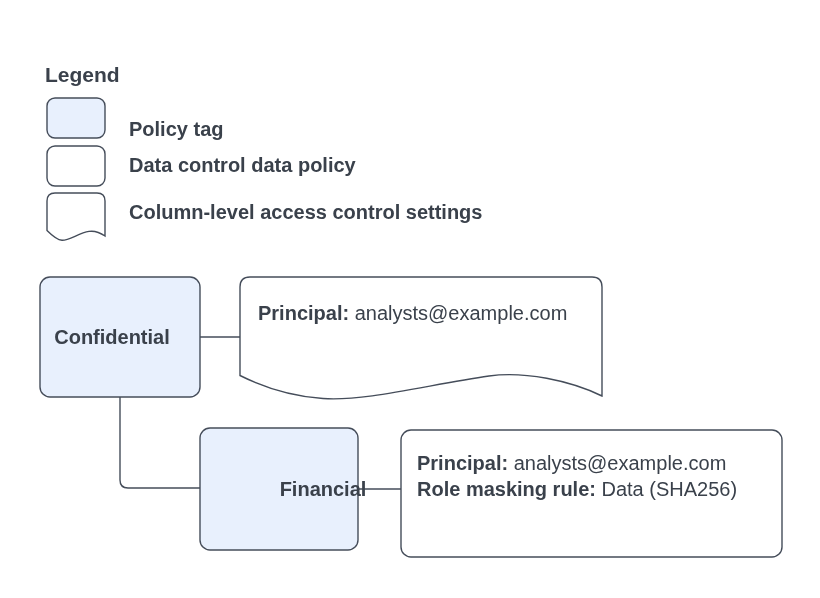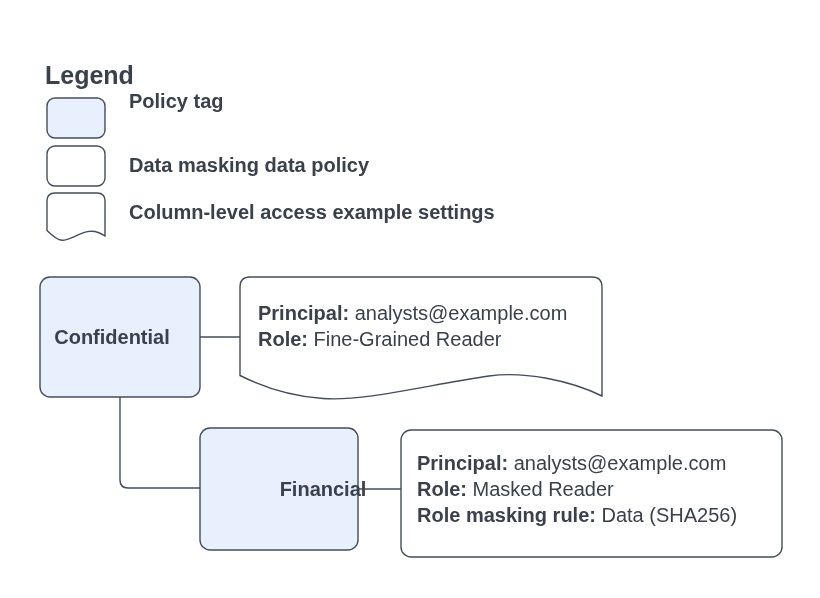--- a/index.html
+++ b/index.html
@@ -10,21 +10,21 @@
     font-family:"Liberation Sans", sans-serif;
     color:var(--text,#3a414b);
     overflow:hidden;
   }
   #shapes { position:absolute; left:0; top:0; }
   .blue-shape  { fill:var(--policy-tag-fill,#e8f0fd); stroke:var(--shape-stroke,#454d5a); stroke-width:1.4; }
   .white-shape { fill:#ffffff; stroke:var(--shape-stroke,#454d5a); stroke-width:1.4; }
   .conn { fill:none; stroke:var(--shape-stroke,#454d5a); stroke-width:1.4; }
 
   .abs { position:absolute; }
-  .legend-title { font-size:25px; font-weight:bold; line-height:24px; }
+  .legend-title { font-size:21px; font-weight:bold; line-height:24px; }
   .legend-label { font-size:20px; font-weight:bold; line-height:26px; white-space:nowrap; }
   .node-label {
     display:flex; align-items:center; justify-content:center;
     font-size:20px; font-weight:bold; text-align:center;
   }
   .note-text { font-size:20px; line-height:26px; white-space:nowrap; }
   .note-text .b { font-weight:bold;margin-left:12px; }
 </style>
 </head>
 <body>
@@ -50,31 +50,29 @@
              C 570 380.5 524 371 489 376
              C 429 384.5 366 401.5 323 398.5
              C 293 396.4 263 387 240 375.5
              V 287 Q 240 277 250 277 Z" class="white-shape"></path>
     <rect x="200" y="428" width="158" height="122" rx="10" class="blue-shape"></rect>
     <rect x="401" y="430" width="381" height="127" rx="10" class="white-shape"></rect>
   </svg>
 
   <div class="abs legend-title" style="left:45px; top:63px;">Legend</div>
 
-  <div class="abs legend-label" style="left:129px; top:88px;">Policy tag</div>
-  <div class="abs legend-label" style="left:129px; top:152px;">Data masking data policy</div>
-  <div class="abs legend-label" style="left:129px; top:199px;">Column-level access example settings</div>
+  <div class="abs legend-label" style="left:129px; top:116px;">Policy tag</div>
+  <div class="abs legend-label" style="left:129px; top:152px;">Data control data policy</div>
+  <div class="abs legend-label" style="left:129px; top:199px;">Column-level access control settings</div>
 
   <div class="abs node-label" style="left:40px; top:277px; width:144px; height:120px;">Confidential</div>
   <div class="abs node-label" style="left:200px; top:428px; width:158px; height:122px;padding-left:44px;">Financial</div>
 
   <div class="abs note-text" style="left:246px; top:300px;">
     <div><span class="b">Principal:</span><span> analysts@example.com</span></div>
-    <div><span class="b">Role:</span><span> Fine-Grained Reader</span></div>
   </div>
 
   <div class="abs note-text" style="left:405px; top:450px;">
     <div><span class="b">Principal:</span><span> analysts@example.com</span></div>
-    <div><span class="b">Role:</span><span> Masked Reader</span></div>
     <div><span class="b">Role masking rule:</span><span> Data (SHA256)</span></div>
   </div>
 
 </div>
 
 </body></html>

